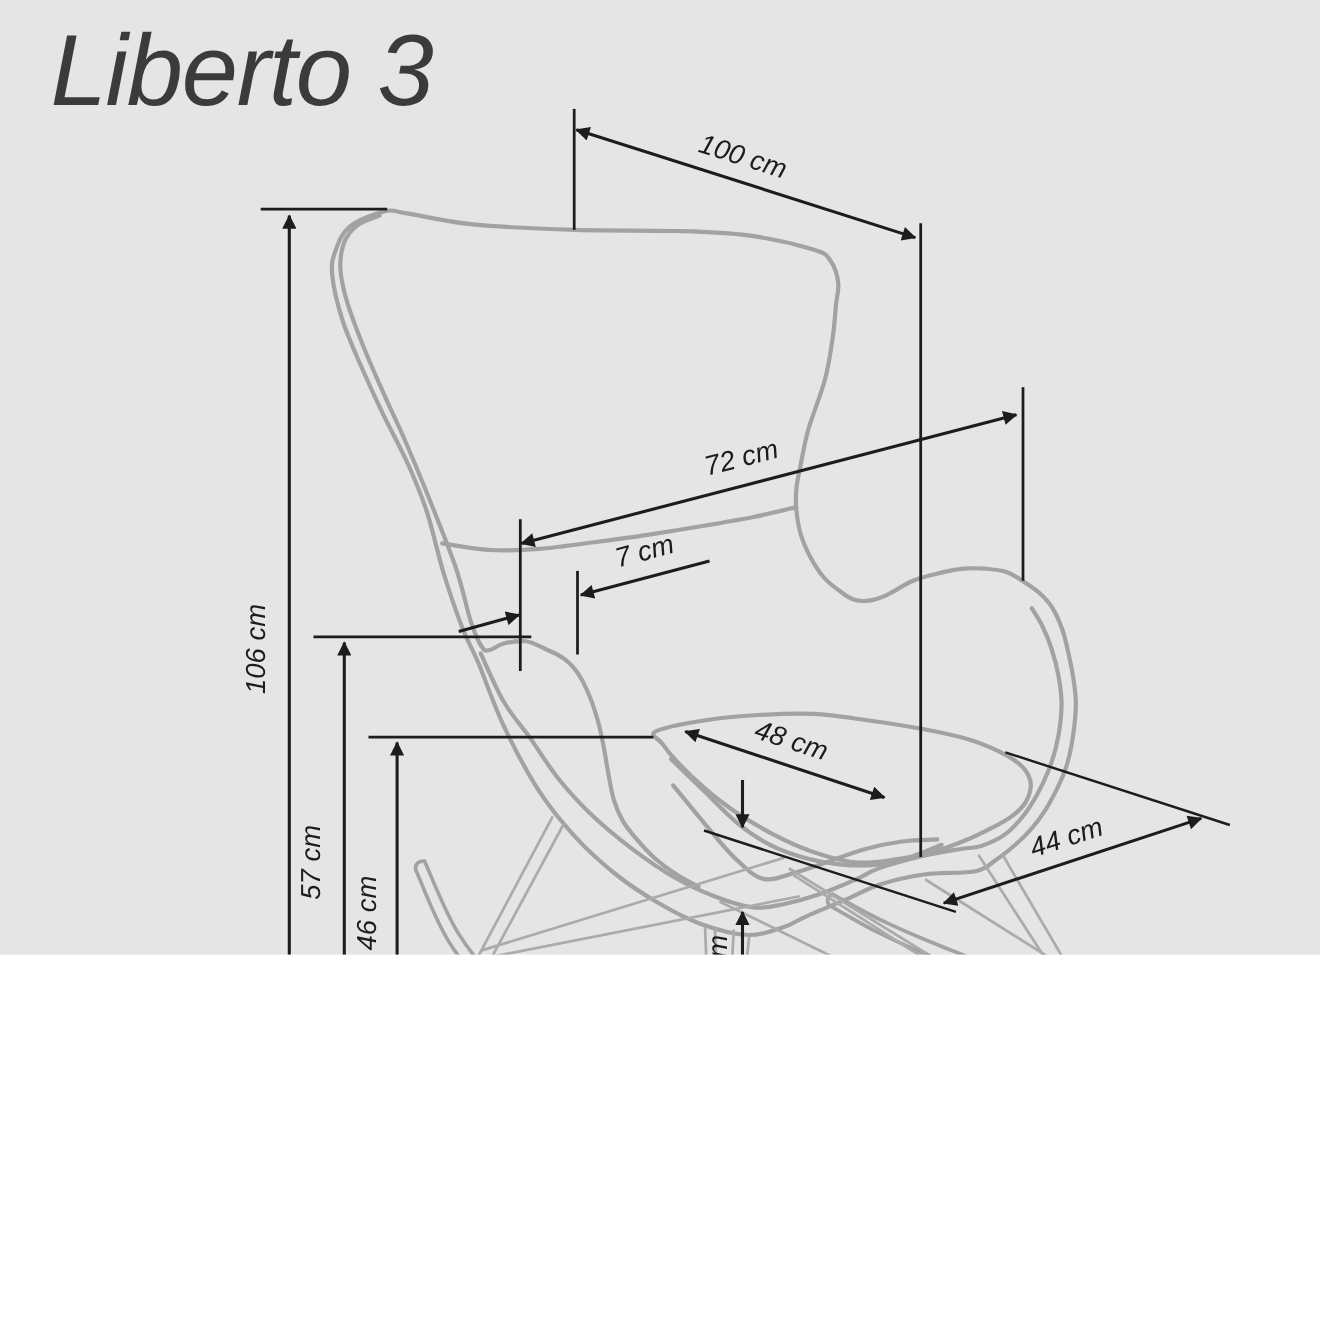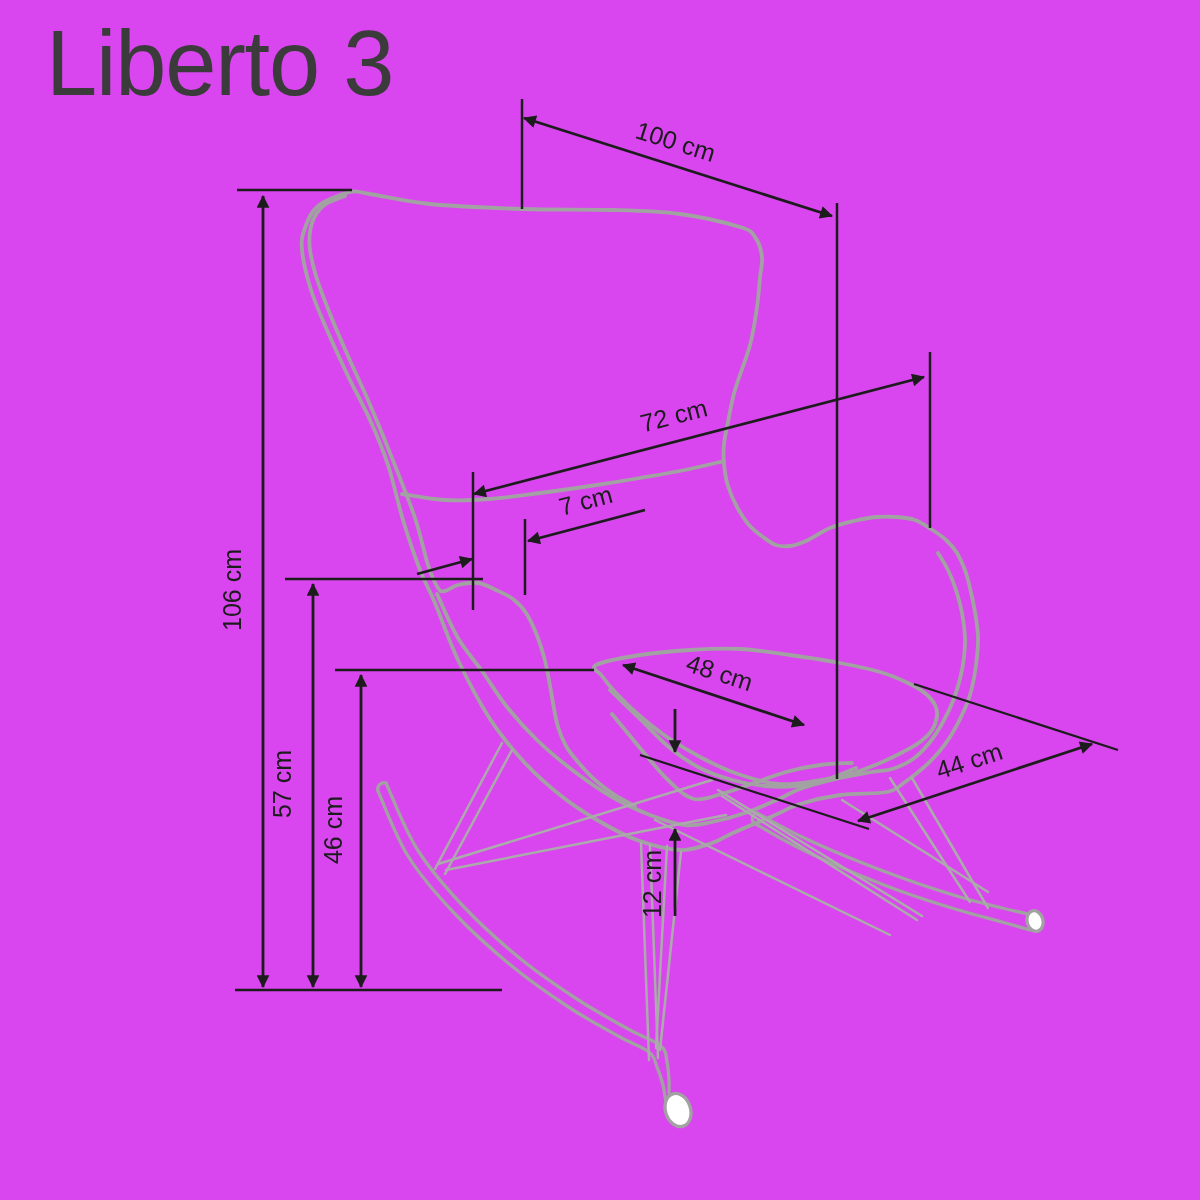--- a/index.html
+++ b/index.html
@@ -1,16 +1,16 @@
 <!DOCTYPE html>
 <html><head>
 <meta charset="utf-8">
 <style>
   html,body{margin:0;padding:0;background:#ffffff;}
-  #page{position:relative;width:1200px;height:1200px;background:#d946ef;overflow:hidden;}
+  #page{position:relative;width:1200px;height:868px;background:#e5e5e5;overflow:hidden;font-style:italic;}
   svg{position:absolute;left:0;top:0;}
   text{font-family:"Liberation Sans", sans-serif;fill:#1c1c1c;}
   .dim{font-size:25px;}
   .title{font-size:92px;fill:#3b3b3b;letter-spacing:-1.2px;}
 </style>
 </head>
 <body>
 <div id="page">
 <svg width="1200" height="1200" viewBox="0 0 1200 1200">
   <defs>

